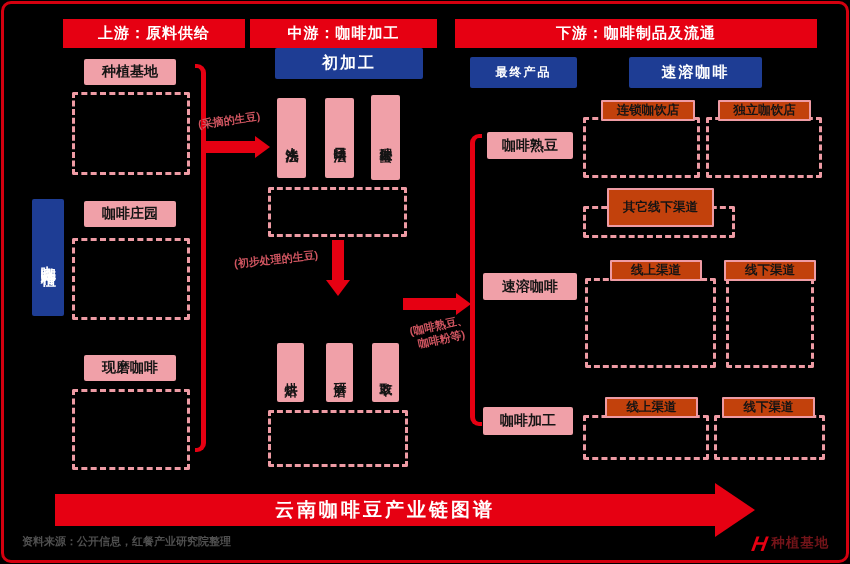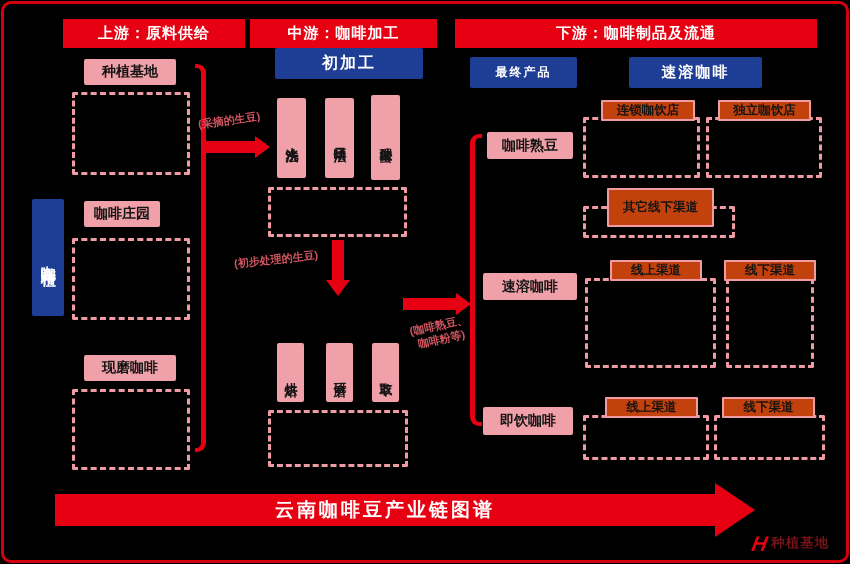--- a/index.html
+++ b/index.html
@@ -55,21 +55,21 @@
   <div class="abs banner" style="left:250px;top:19px;width:187px;height:29px;">中游：咖啡加工</div>
   <div class="abs banner" style="left:455px;top:19px;width:362px;height:29px;">下游：咖啡制品及流通</div>
 
   <div class="abs sideblue" style="left:32px;top:199px;width:32px;height:117px;">
     <span class="vtext">咖啡种植</span>
   </div>
 
   <div class="abs pinkbox" style="left:84px;top:59px;width:92px;height:26px;">种植基地</div>
   <div class="abs dashed" style="left:72px;top:92px;width:118px;height:83px;"></div>
 
-  <div class="abs pinkbox" style="left:84px;top:201px;width:76px;height:26px;">咖啡庄园</div>
+  <div class="abs pinkbox" style="left:84px;top:201px;width:92px;height:26px;">咖啡庄园</div>
   <div class="abs dashed" style="left:72px;top:238px;width:118px;height:82px;"></div>
 
   <div class="abs pinkbox" style="left:84px;top:355px;width:92px;height:26px;">现磨咖啡</div>
   <div class="abs dashed" style="left:72px;top:389px;width:118px;height:81px;"></div>
 
   <div class="abs bracket-r" style="left:195px;top:64px;width:11px;height:388px;"></div>
 
   <div class="abs note" style="left:198px;top:113px;transform:rotate(-8deg);">(采摘的生豆)</div>
   <div class="abs arrow-h" style="left:206px;top:136px;width:64px;height:22px;">
     <div class="shaft-h"></div>
@@ -130,30 +130,31 @@
   <div class="abs dashed" style="left:706px;top:117px;width:116px;height:61px;"></div>
   <div class="abs chip" style="left:607px;top:188px;width:107px;height:39px;">其它线下渠道</div>
   <div class="abs dashed" style="left:583px;top:206px;width:152px;height:32px;"></div>
 
   <div class="abs pinkbox" style="left:483px;top:273px;width:94px;height:27px;">速溶咖啡</div>
   <div class="abs chip" style="left:610px;top:260px;width:92px;height:21px;">线上渠道</div>
   <div class="abs dashed" style="left:585px;top:278px;width:131px;height:90px;"></div>
   <div class="abs chip" style="left:724px;top:260px;width:92px;height:21px;">线下渠道</div>
   <div class="abs dashed" style="left:726px;top:278px;width:88px;height:90px;"></div>
 
-  <div class="abs pinkbox" style="left:483px;top:407px;width:90px;height:28px;">即饮咖啡</div>
+  <div class="abs pinkbox" style="left:483px;top:407px;width:90px;height:28px;">咖啡加工</div>
   <div class="abs chip" style="left:605px;top:397px;width:93px;height:21px;">线上渠道</div>
   <div class="abs dashed" style="left:583px;top:415px;width:126px;height:45px;"></div>
   <div class="abs chip" style="left:722px;top:397px;width:93px;height:21px;">线下渠道</div>
   <div class="abs dashed" style="left:714px;top:415px;width:111px;height:45px;"></div>
 
   <div class="abs bigarrow" style="left:55px;top:483px;width:700px;height:54px;">
     <div class="big-shaft">
       <span class="big-title">云南咖啡豆产业链图谱</span>
     </div>
     <div class="big-tri"></div>
   </div>
 
+  <div class="abs source" style="left:22px;top:534px;">资料来源：公开信息，红餐产业研究院整理</div>
   <div class="abs logo" style="left:752px;top:531px;height:24px;">
     <span class="logo-h">H</span>
     <span class="logo-txt">种植基地</span>
   </div>
 </div>
 
 </body></html>

